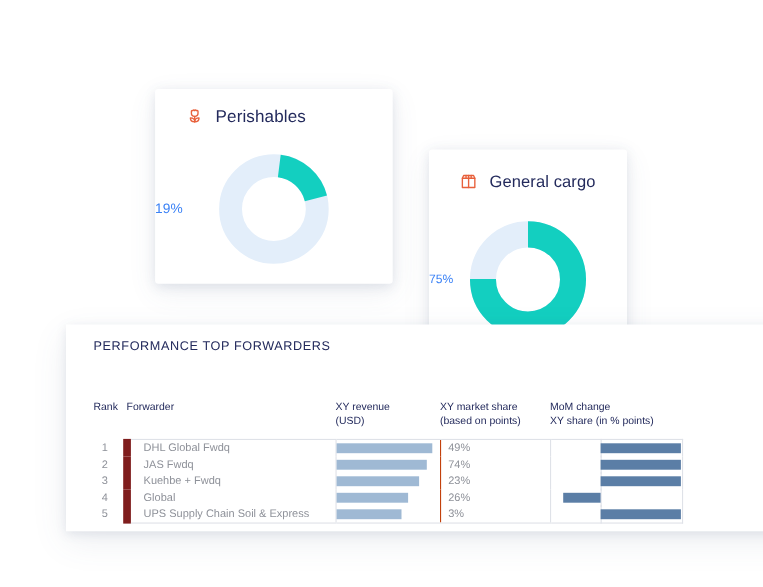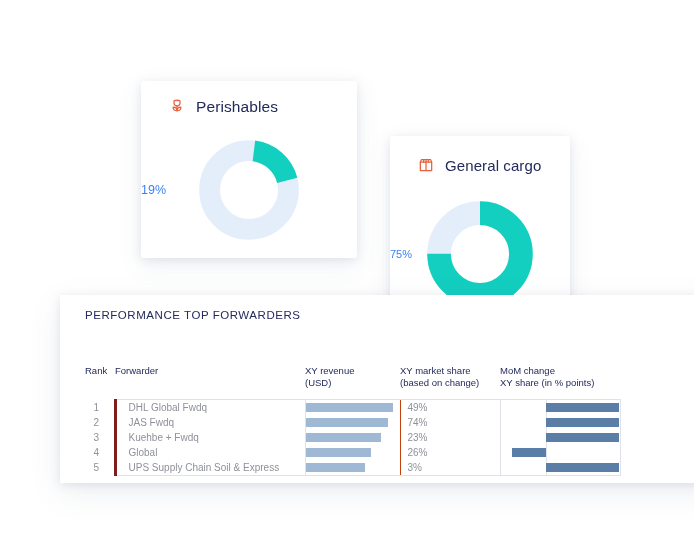--- a/index.html
+++ b/index.html
@@ -136,21 +136,21 @@
   .th-rev   { padding-left: 7px; }
   .th-share { padding-left: 7px; }
   .th-mom   { padding-left: 7px; }
 
   .cell-rank {
     text-align: center;
     padding-right: 6px !important;
   }
   .cell-fwd {
     padding-left: 12px !important;
-    border-left: 3px solid #7f1d1d;
+    border-left: 7px solid #7f1d1d;
     white-space: nowrap;
   }
   .cell-rev {
     border-left: 1px solid #dfe2e8;
     position: relative;
   }
   .cell-share {
     border-left: 1px solid #c2410c;
     padding-left: 7px !important;
     color: #8e9199;
@@ -258,21 +258,21 @@
         </th>
         <th class="th-fwd">
           <span>Forwarder</span>
         </th>
         <th class="th-rev">
           <span>XY revenue</span><br>
           <span>(USD)</span>
         </th>
         <th class="th-share">
           <span>XY market share</span><br>
-          <span>(based on change)</span>
+          <span>(based on points)</span>
         </th>
         <th class="th-mom">
           <span>MoM change</span><br>
           <span>XY share (in % points)</span>
         </th>
       </tr>
     </thead>
     <tbody id="perf-tbody">
         <tr>
           <td class="cell-rank">1</td>

